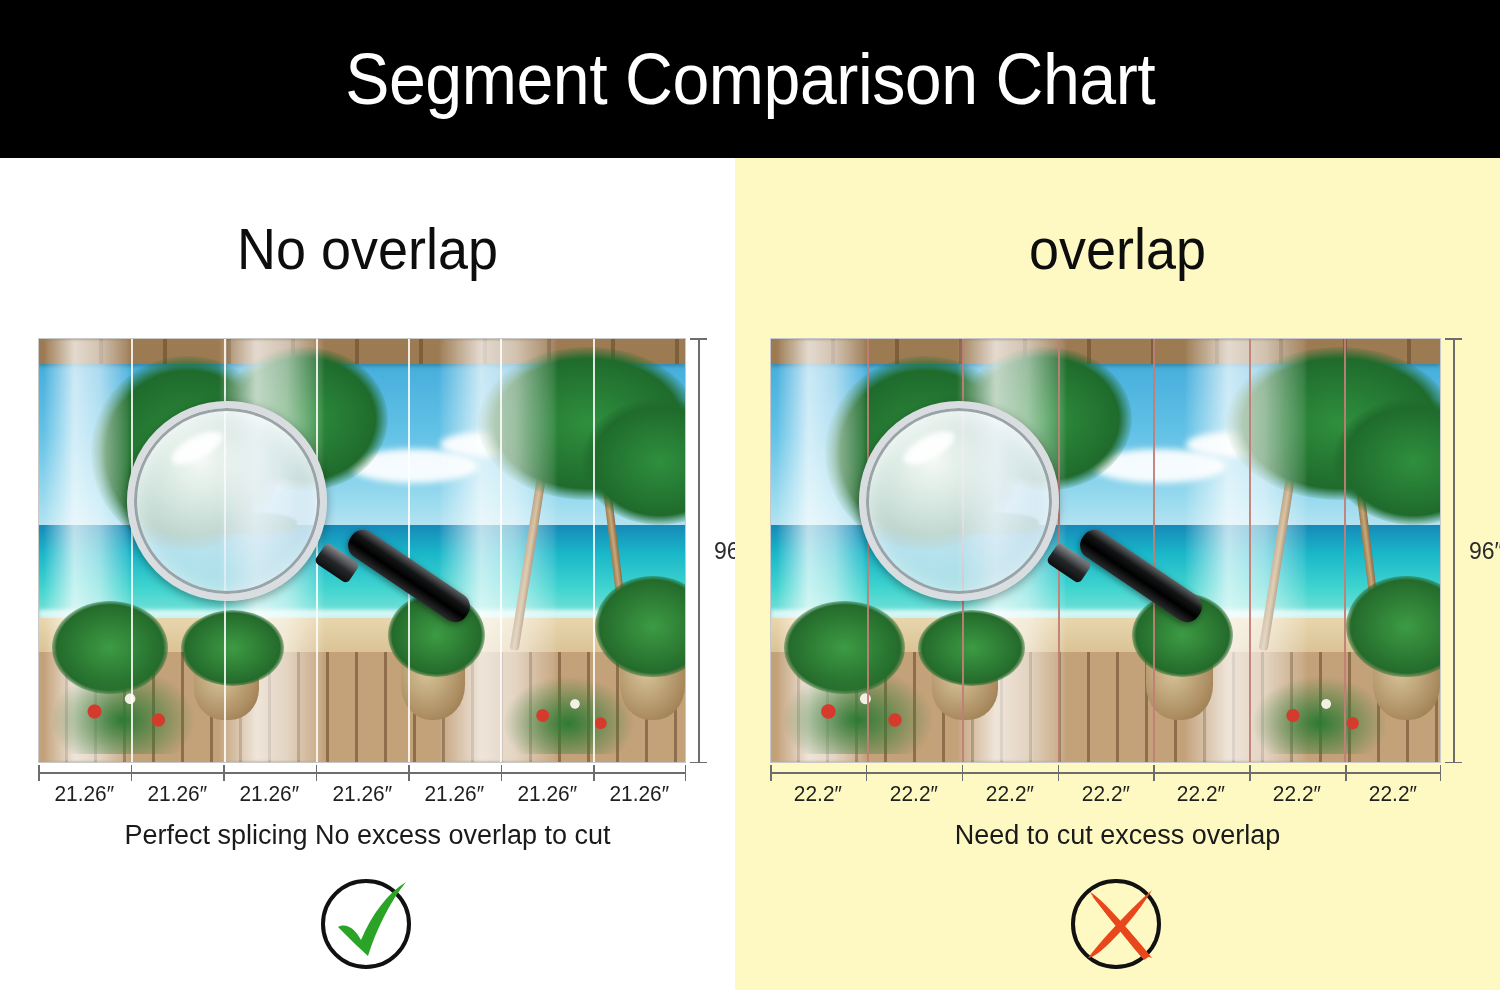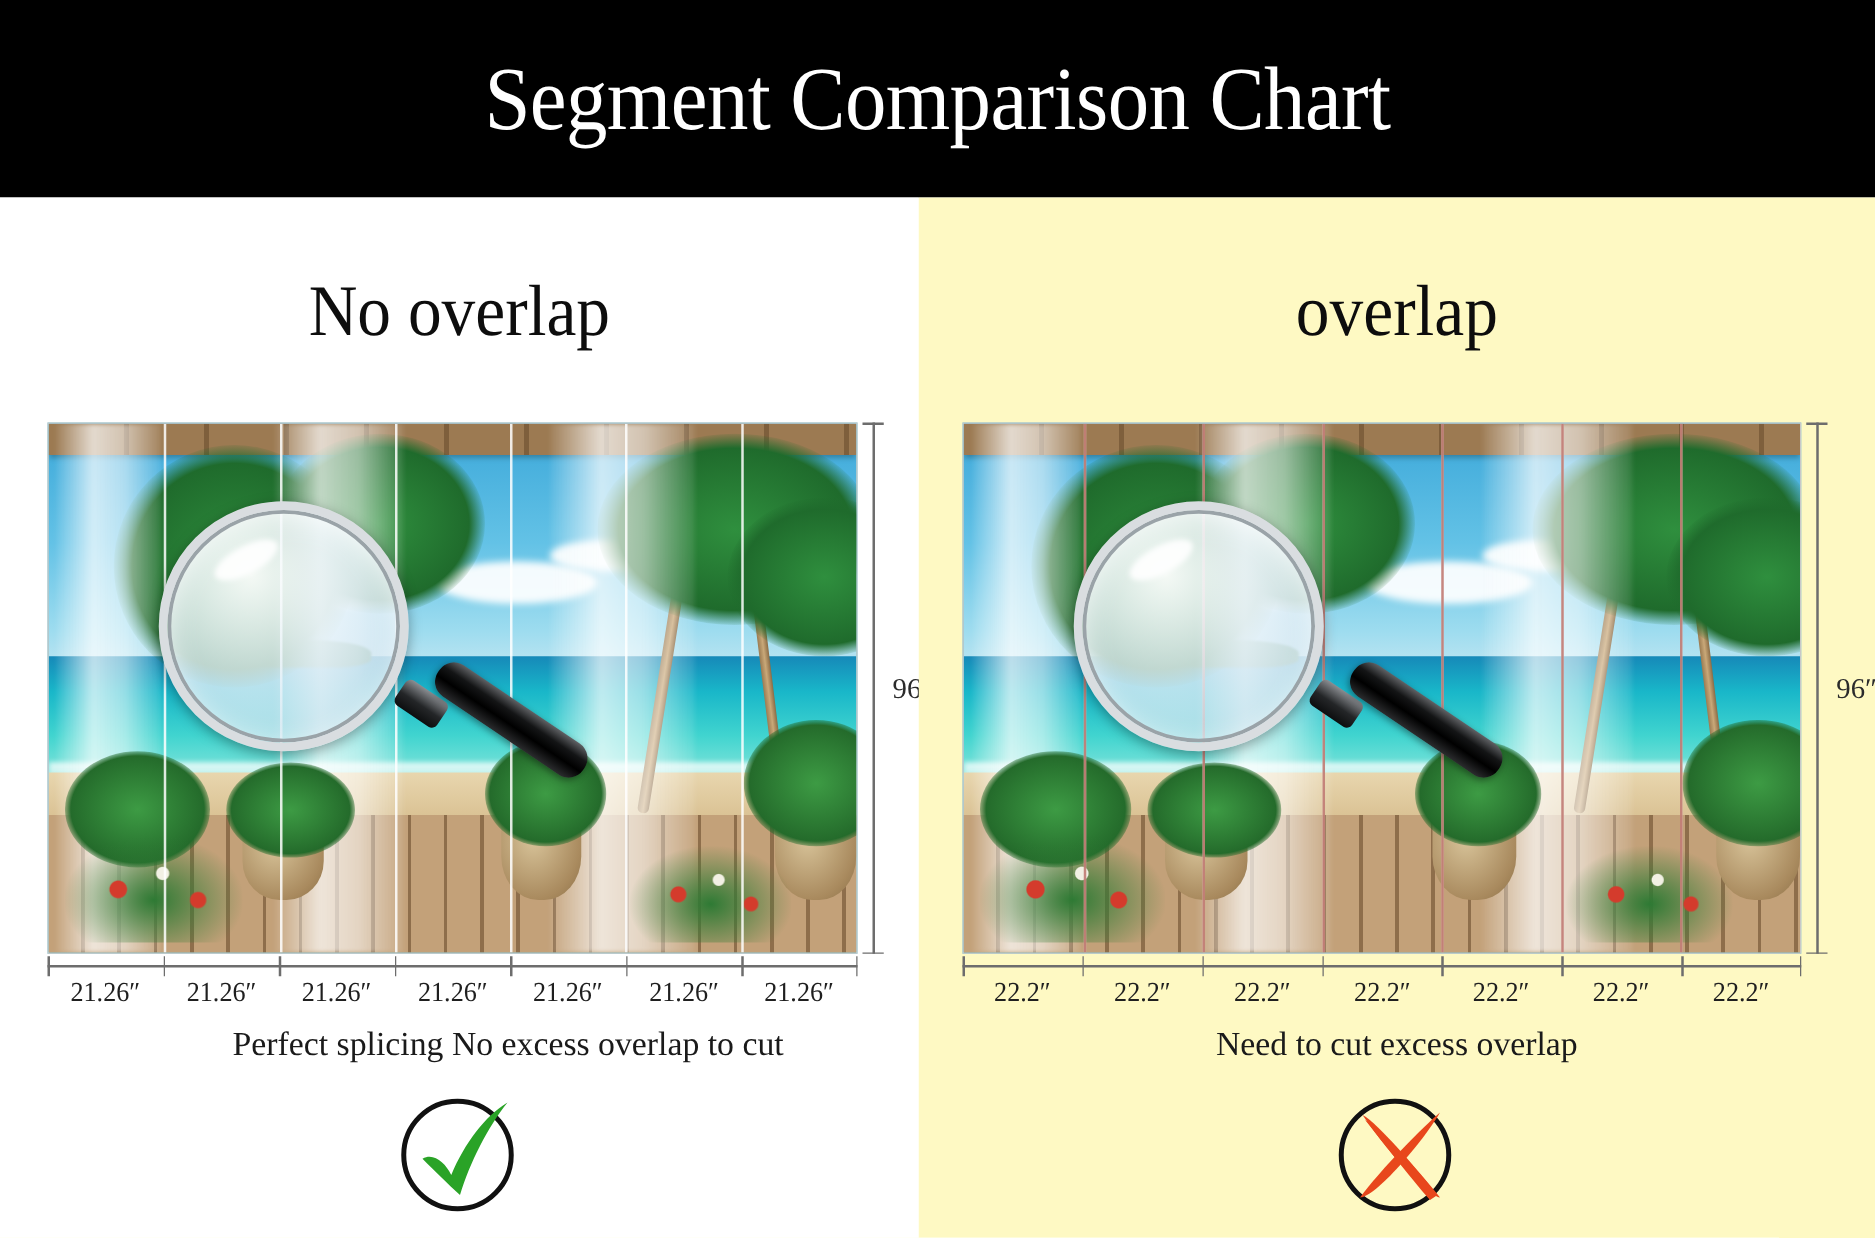--- a/index.html
+++ b/index.html
@@ -2,21 +2,21 @@
 <html><head>
 <meta charset="utf-8">
 <style>
   * { box-sizing: border-box; margin: 0; padding: 0; }
   html, body {
     width: 1500px; height: 990px;
     font-family: "Liberation Sans", sans-serif;
     background: #ffffff;
     overflow: hidden;
   }
-  #root { position: relative; width: 1500px; height: 990px; font-family: Liberation Serif, serif; }
+  #root { position: relative; width: 1500px; height: 990px; }
 
   
   .banner {
     position: absolute; left: 0; top: 0; width: 1500px; height: 158px;
     background: #000000;
     display: flex; align-items: center; justify-content: center;
   }
   .banner-title {
     color: #ffffff;
     font-size: 72px;
@@ -292,21 +292,21 @@
           <div class="seg" style="left:0;width:14.28%;">21.26″</div>
           <div class="seg" style="left:14.28%;width:14.28%;">21.26″</div>
           <div class="seg" style="left:28.57%;width:14.28%;">21.26″</div>
           <div class="seg" style="left:42.85%;width:14.28%;">21.26″</div>
           <div class="seg" style="left:57.14%;width:14.28%;">21.26″</div>
           <div class="seg" style="left:71.42%;width:14.28%;">21.26″</div>
           <div class="seg" style="left:85.71%;width:14.28%;">21.26″</div>
         </div>
       </div>
 
-      <div class="caption" style="top:662px;margin-left:39px;">Perfect splicing No excess overlap to cut</div>
+      <div class="caption" style="top:662px;">Perfect splicing No excess overlap to cut</div>
 
       <div class="mark-wrap" style="top:712px;">
         <div class="mark">
           <svg viewBox="0 0 104 104" xmlns="http://www.w3.org/2000/svg" aria-hidden="true">
             <circle cx="50" cy="54" r="43" fill="none" stroke="#111111" stroke-width="4"></circle>
             <path d="M22 57 C31 52 40 60 45 70 C56 44 72 23 90 12 C74 32 60 60 52 86 C43 78 31 66 22 57 Z" fill="#2aa327"></path>
           </svg>
         </div>
       </div>
     </div>

